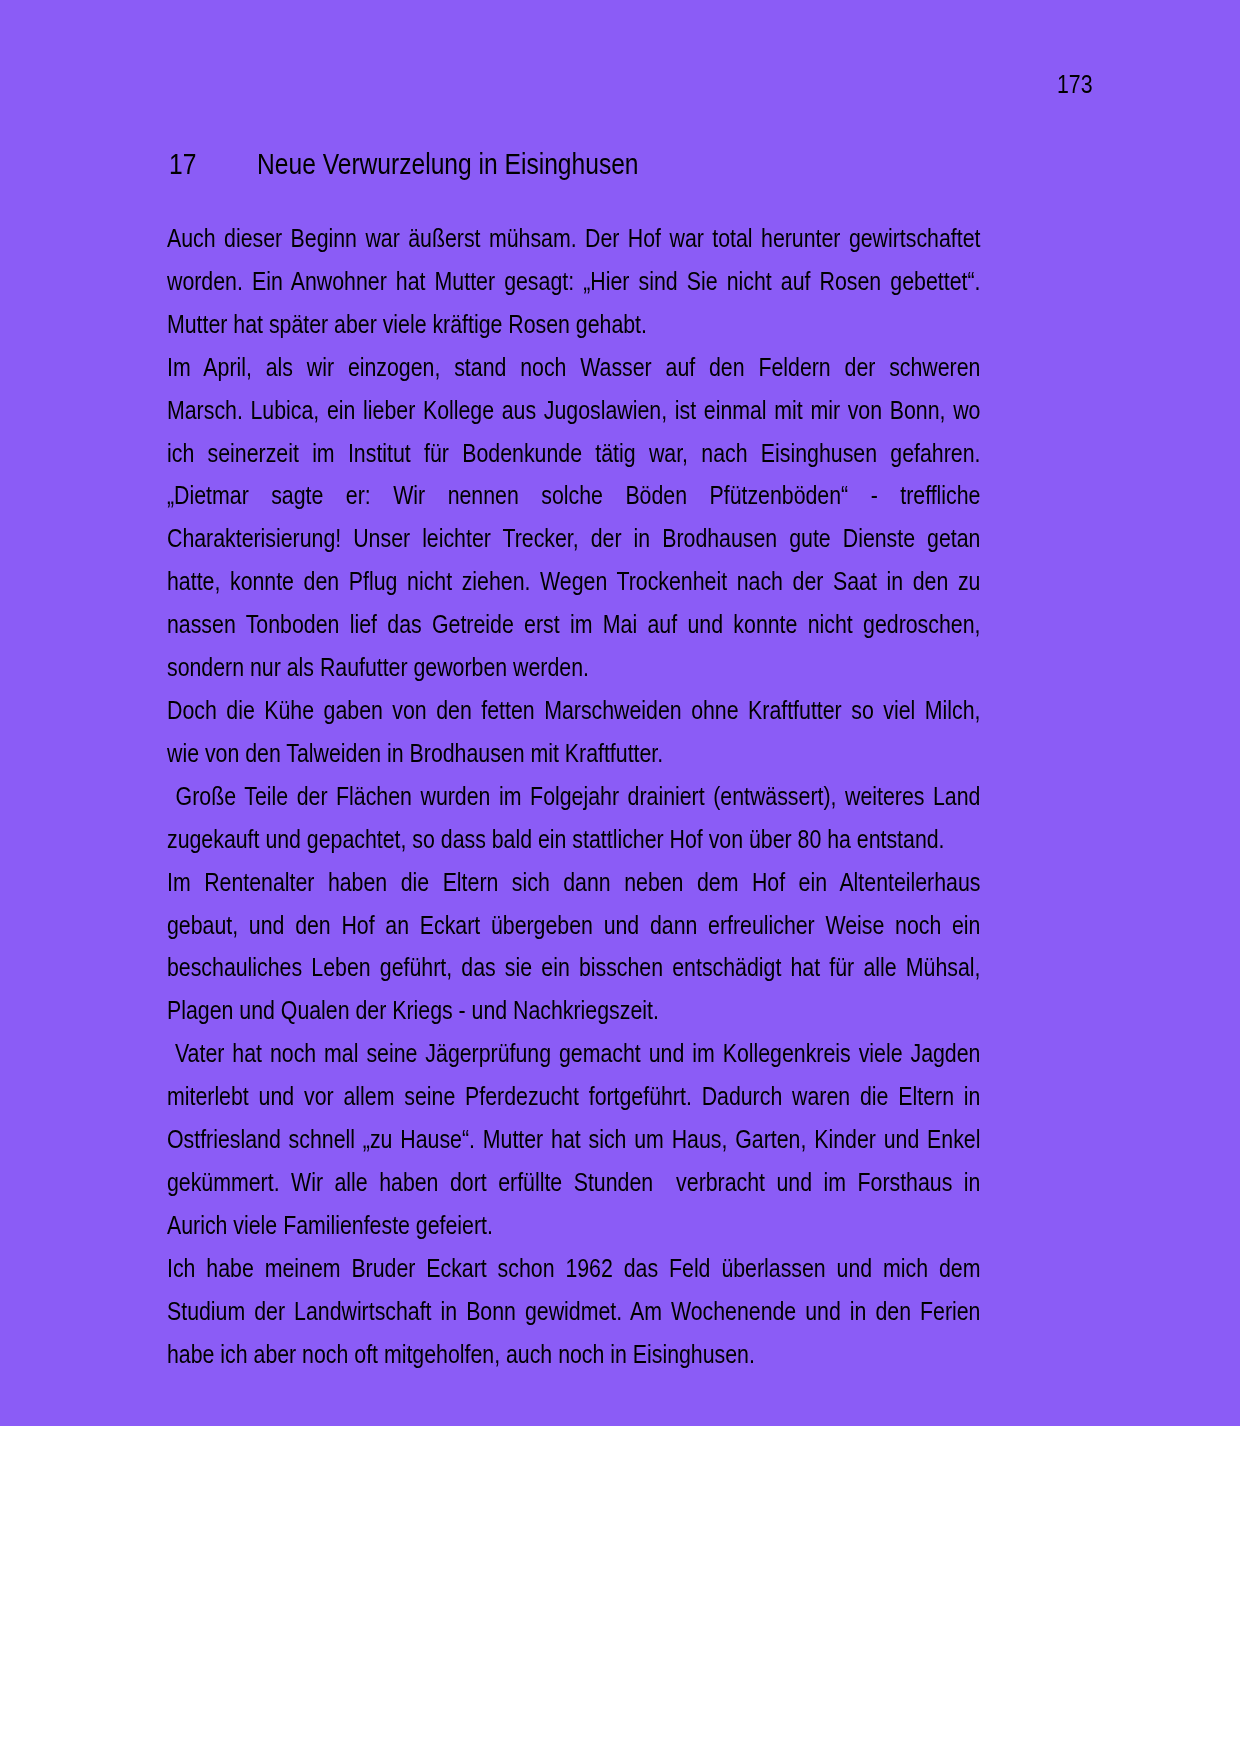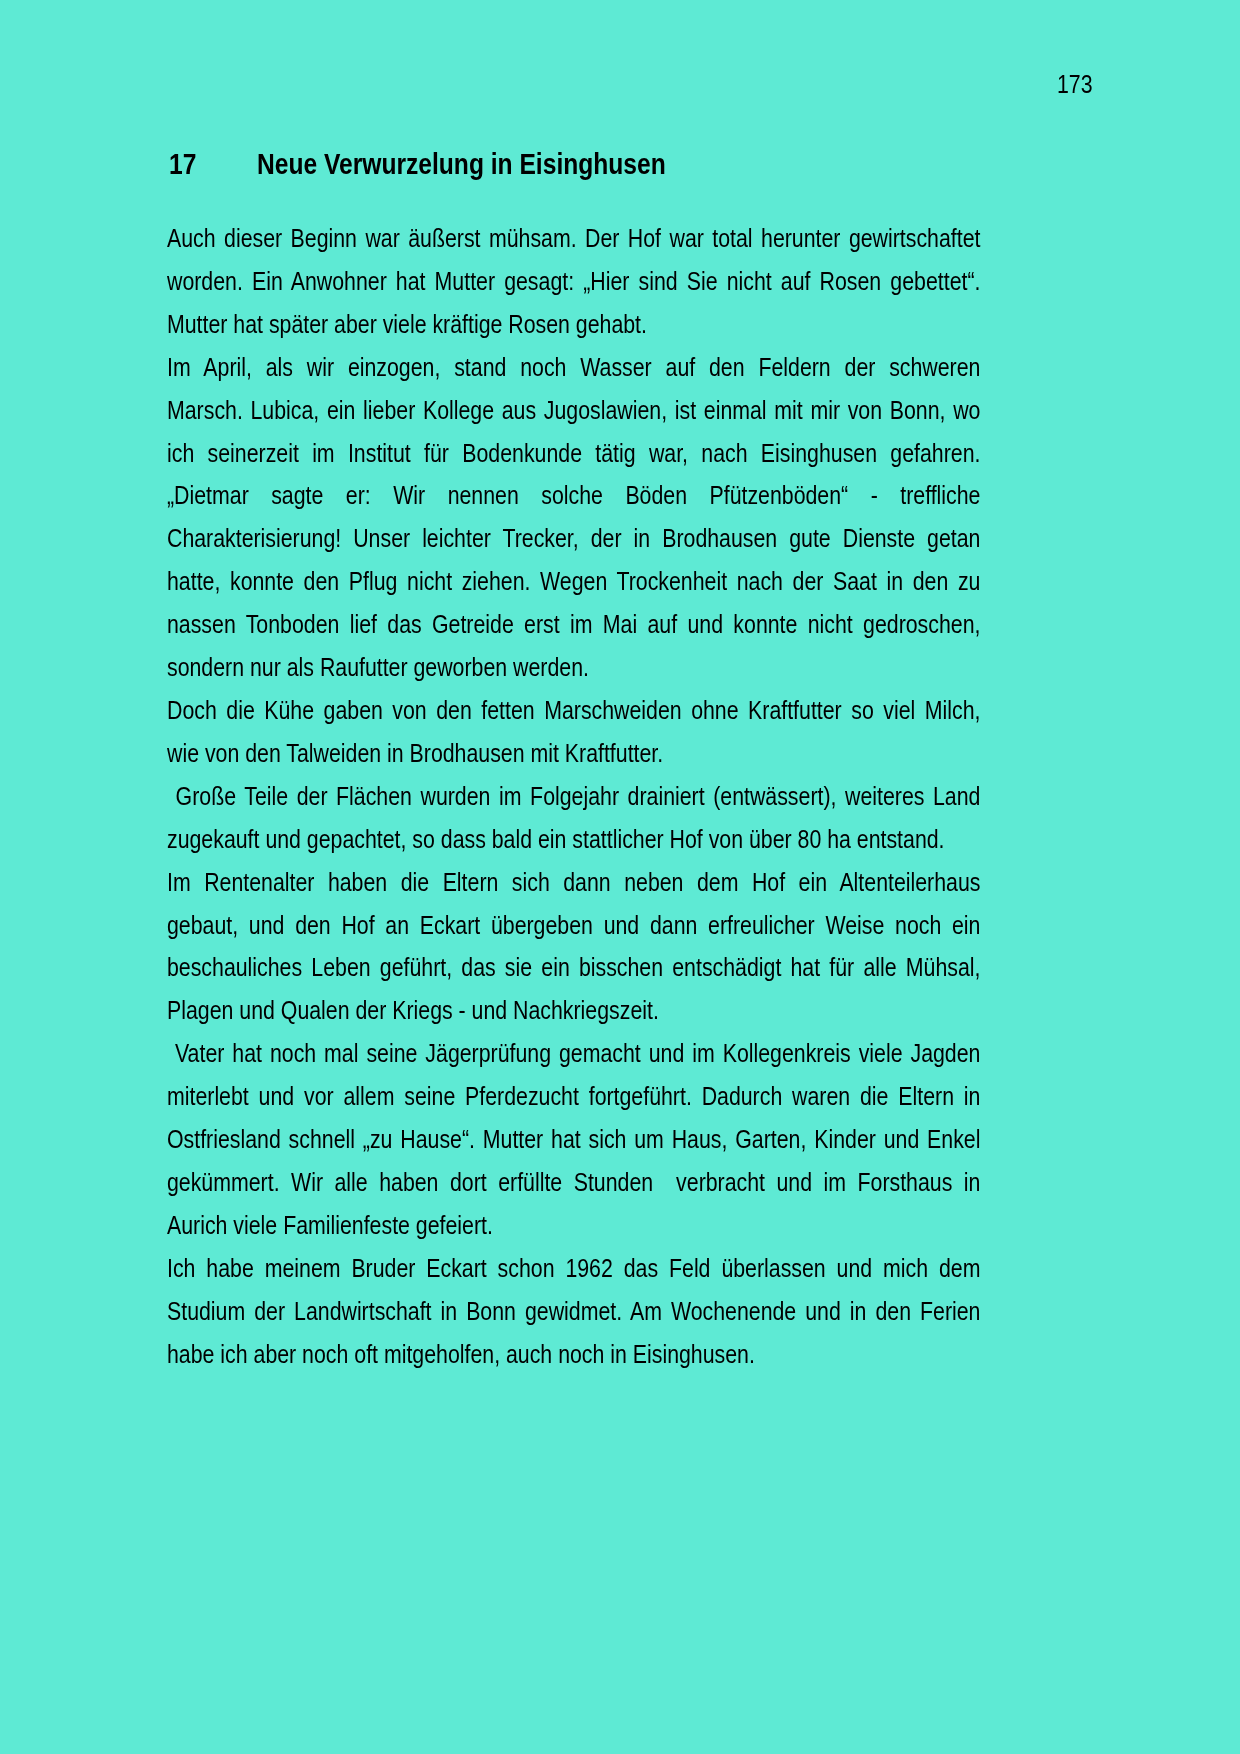--- a/index.html
+++ b/index.html
@@ -1,20 +1,20 @@
 <!DOCTYPE html>
 <html><head>
 <meta charset="utf-8">
 <style>
   html, body { margin: 0; padding: 0; background: #ffffff; }
   .sheet {
     position: relative;
     width: 1240px;
-    height: 1754px;
-    background: #5eead4;
+    height: 1426px;
+    background: #8b5cf6;
     color: #000000;
     font-family: "Liberation Sans", sans-serif;
     overflow: hidden;
   }
   
   .scx {
     display: inline-block;
     transform: scaleX(0.82);
     transform-origin: 0 0;
     white-space: nowrap;
@@ -27,21 +27,21 @@
     line-height: 1.15;
   }
   .heading {
     position: absolute;
     top: 147px;
     left: 0;
     width: 100%;
     height: 40px;
     margin: 0;
     font-size: 30px;
-    font-weight: bold;
+    font-weight: normal;
     line-height: 1.15;
   }
   .hnum   { position: absolute; left: 169px; top: 0; }
   .htitle { position: absolute; left: 257px; top: 0; }
   .bodytext {
     position: absolute;
     left: 167px;
     top: 217px;
     width: 992px;            
     transform: scaleX(0.82);

